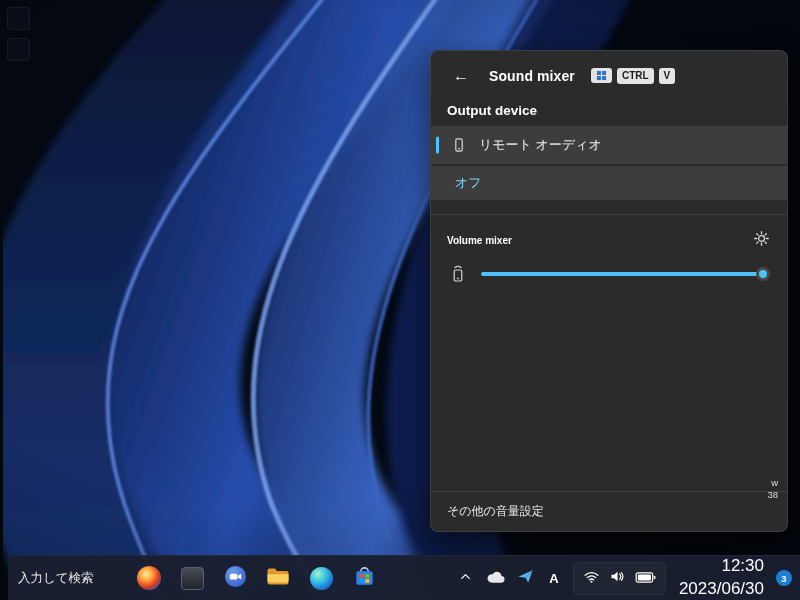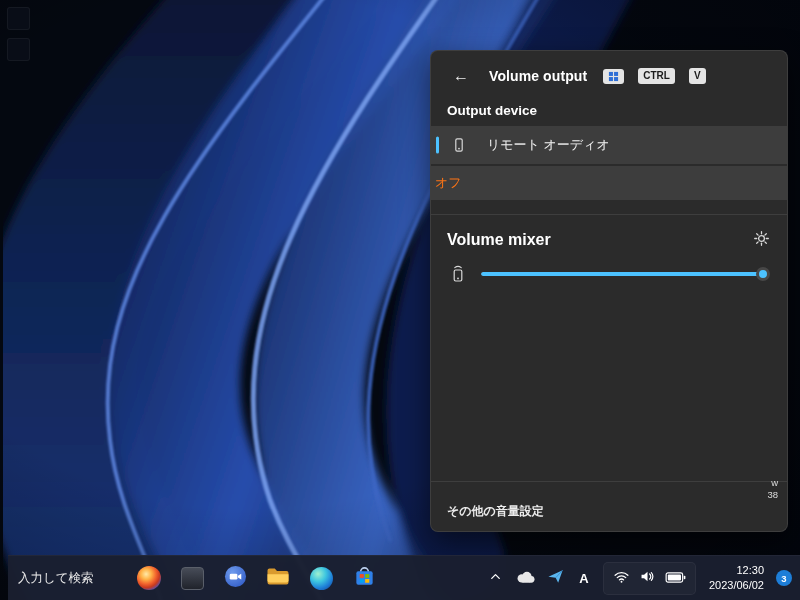--- a/index.html
+++ b/index.html
@@ -18,46 +18,46 @@
   .flyout{
     position:absolute;left:430px;top:50px;width:358px;height:482px;z-index:5;
     background:#2b2b2b;border:1px solid rgba(255,255,255,0.09);border-radius:8px;
     box-shadow:0 10px 28px rgba(0,0,0,0.55);
     display:flex;flex-direction:column;box-sizing:border-box;overflow:hidden;
   }
   .flyout-header{display:flex;align-items:center;gap:12px;padding:13px 16px 9px 14px;}
   .back-btn{background:none;border:none;color:#eaeaea;font-size:16px;line-height:1;
     padding:4px 8px;border-radius:4px;cursor:pointer;font-family:inherit;}
   .flyout-title{font-size:14px;font-weight:700;letter-spacing:.1px;}
-  .key-badges{display:flex;align-items:flex-end;gap:14px;margin-left:4px;}
+  .key-badges{display:flex;align-items:flex-start;gap:5px;margin-left:4px;}
   .key-badge{background:#e4e4e4;color:#1b1b1b;font-size:10px;font-weight:700;
     padding:2px 5px;border-radius:3px;line-height:1.2;display:flex;align-items:center;}
   .section-heading{font-size:13.5px;font-weight:700;padding:6px 12px 8px 16px;}
   .device-row{position:relative;height:38px;background:#3d3d3d;display:flex;
-    align-items:center;padding:0 16px 0 20px;cursor:pointer;gap:8px;}
+    align-items:center;padding:0 16px 0 20px;cursor:pointer;}
   .accent-bar{position:absolute;left:5px;top:50%;transform:translateY(-50%);
     width:3px;height:17px;border-radius:2px;background:#4cc2ff;}
   .device-icon{display:flex;margin-right:12px;}
   .device-label{font-size:13px;color:#f2f2f2;}
   .dropdown-row{height:34px;background:#3d3d3d;display:flex;align-items:center;
-    padding:0 4px;font-size:13px;color:#f97316;cursor:pointer;margin-top:2px;}
+    padding:0 24px;font-size:13px;color:#7dd3fc;cursor:pointer;margin-top:2px;}
   .divider{height:1px;background:rgba(255,255,255,0.09);margin-top:14px;}
   .mixer-header{display:flex;align-items:center;justify-content:space-between;
     padding:12px 14px 4px 16px;}
-  .mixer-title{font-size:16px;font-weight:700;}
+  .mixer-title{font-size:10px;font-weight:700;}
   .gear-btn{background:none;border:none;padding:3px;cursor:pointer;display:flex;}
   .slider-row{display:flex;align-items:center;gap:14px;padding:8px 18px 0 18px;}
   .vol-device{display:flex;cursor:pointer;}
   .slider{flex:1;position:relative;height:18px;display:flex;align-items:center;cursor:pointer;}
   .slider-track{width:100%;height:4px;background:#5a5a5a;border-radius:2px;overflow:hidden;}
   .slider-fill{height:100%;background:#4cc2ff;border-radius:2px;width:100%;}
   .slider-thumb{position:absolute;top:50%;transform:translateY(-50%);
     width:8px;height:8px;border-radius:50%;background:#4cc2ff;border:3px solid #474747;}
   .flyout-footer{margin-top:auto;border-top:1px solid rgba(255,255,255,0.09);
-    padding:19px 16px 11px 16px;font-weight:bold;}
+    padding:9px 16px 11px 16px;}
   .footer-link{font-size:12px;color:#ececec;cursor:pointer;text-decoration:none;}
 
   .bg-fragment{position:absolute;left:740px;top:477px;width:38px;z-index:6;
     text-align:right;font-size:9.5px;line-height:1.3;color:#dddddd;}
 
   
   .taskbar{position:absolute;left:8px;right:0;bottom:0;height:44px;z-index:10;
     background:rgba(26,31,47,0.97);border-top:1px solid rgba(255,255,255,0.04);padding-left:10px;}
   .tb-search{position:absolute;left:10px;top:0;height:100%;display:flex;
     align-items:center;font-size:12.5px;color:#eaeaea;cursor:pointer;}
@@ -72,21 +72,21 @@
   .ic-edge{width:23px;height:23px;border-radius:50%;
     background:radial-gradient(circle at 35% 30%,#9ff0d0 0%,#3ec6e0 35%,#1e7fd8 65%,#14408f 96%);}
   .tb-tray{position:absolute;right:6px;top:0;height:100%;display:flex;
     align-items:center;gap:6px;}
   .tray-btn{display:flex;align-items:center;justify-content:center;width:24px;height:28px;
     border-radius:4px;cursor:pointer;}
   .ime{font-size:13px;font-weight:700;color:#fff;width:20px;text-align:center;cursor:pointer;}
   .tray-group{display:flex;align-items:center;gap:9px;padding:5px 9px;margin:0 3px;
     border-radius:5px;background:rgba(255,255,255,0.03);
     border:1px solid rgba(255,255,255,0.05);cursor:pointer;}
-  .clock{text-align:right;font-size:11px;line-height:1.35;margin:0 6px 0 4px;
+  .clock{text-align:right;font-size:17px;line-height:1.35;margin:0 6px 0 4px;
     white-space:nowrap;cursor:pointer;}
   .notif-badge{width:16px;height:16px;border-radius:50%;background:#1d7ed8;color:#fff;
     font-size:9.5px;font-weight:700;display:flex;align-items:center;justify-content:center;
     margin-right:2px;cursor:pointer;}
 </style>
 </head>
 <body>
 
 <div class="screen">
 
@@ -133,21 +133,21 @@
   </svg>
 
   <div class="desktop-icon di1"></div>
   <div class="desktop-icon di2"></div>
 
   <div class="flyout">
     <div class="flyout-header">
       <button class="back-btn">
         <span>←</span>
       </button>
-      <span class="flyout-title">Volume output</span>
+      <span class="flyout-title">Sound mixer</span>
       <span class="key-badges">
         <span class="key-badge">
           <svg viewBox="0 0 12 12" width="11" height="11">
               <g fill="#2f6fd6">
             <rect x="1" y="1" width="4.4" height="4.4"></rect>
                 <rect x="6.6" y="1" width="4.4" height="4.4"></rect>
             <rect x="1" y="6.6" width="4.4" height="4.4"></rect>
                 <rect x="6.6" y="6.6" width="4.4" height="4.4"></rect>
           </g>
             </svg>
@@ -325,19 +325,19 @@
         <span>
           <svg viewBox="0 0 22 12" width="21" height="11">
             <rect x="0.8" y="1" width="18" height="10" rx="2" fill="none" stroke="#fff" stroke-width="1.3"></rect>
             <rect x="20" y="4" width="1.8" height="4" rx="0.8" fill="#fff"></rect>
             <rect x="2.6" y="2.8" width="14.4" height="6.4" rx="1" fill="#fff"></rect>
           </svg>
         </span>
       </div>
       <div class="clock">
         <div>12:30</div>
-        <div>2023/06/02</div>
+        <div>2023/06/30</div>
       </div>
       <div class="notif-badge">3</div>
     </div>
   </div>
 
 </div>
 
 </body></html>

